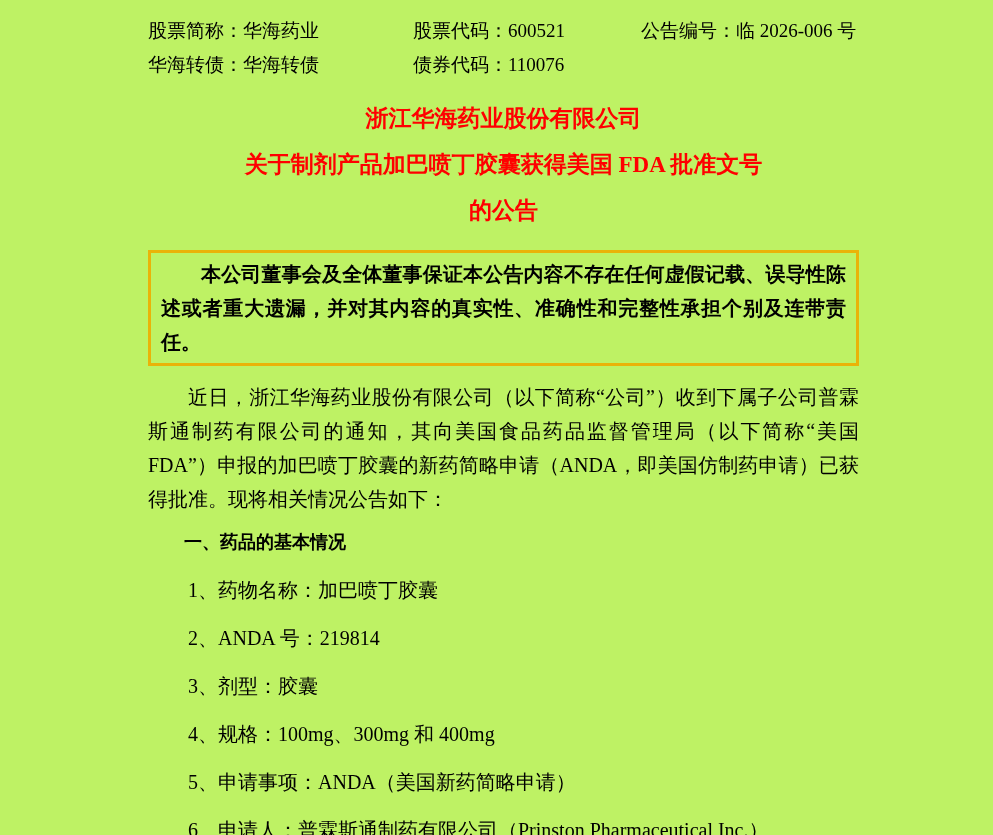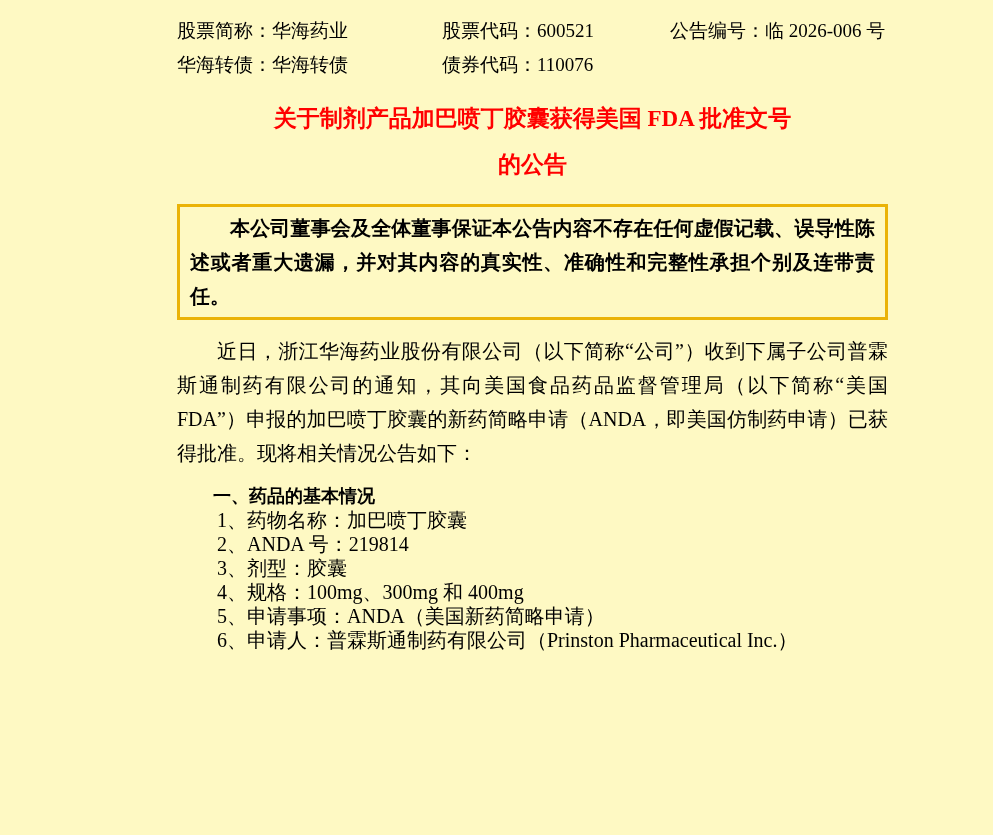--- a/index.html
+++ b/index.html
@@ -8,23 +8,22 @@
     width: 993px;
     height: 835px;
     background: #ffffff;
     color: #000000;
     font-family: "Liberation Serif", "DejaVu Serif", serif;
     overflow: hidden;
   }
   .page {
     width: 993px;
     height: 835px;
-    background: #fef9c3;
+    background: #bef264;
     padding-top: 14px;
-    padding-left: 29px;
   }
   .content {
     width: 711px;
     margin-left: 148px;
   }
   .doc-header {
     font-size: 19px;
     line-height: 34px;
   }
   .doc-header-row {
@@ -57,20 +56,21 @@
     text-align: justify;
   }
   .section-heading {
     margin-top: 14px;
     font-size: 18px;
     font-weight: bold;
     line-height: 24px;
     text-indent: 2em;
   }
   .item {
+    margin-top: 24px;
     font-size: 20px;
     line-height: 24px;
     text-indent: 2em;
   }
 </style>
 </head>
 <body>
 
 <div class="page">
   <div class="content">
@@ -82,20 +82,21 @@
         <span>公告编号：临 2026-006 号</span>
       </div>
       <div class="doc-header-row">
         <span>华海转债：华海转债</span>
         <span>债券代码：110076</span>
         <span></span>
       </div>
     </div>
 
     <div class="title-block">
+      <div>浙江华海药业股份有限公司</div>
       <div>关于制剂产品加巴喷丁胶囊获得美国 FDA 批准文号</div>
       <div>的公告</div>
     </div>
 
     <div class="disclaimer">本公司董事会及全体董事保证本公告内容不存在任何虚假记载、误导性陈述或者重大遗漏，并对其内容的真实性、准确性和完整性承担个别及连带责任。</div>
 
     <p class="body-par">近日，浙江华海药业股份有限公司（以下简称“公司”）收到下属子公司普霖斯通制药有限公司的通知，其向美国食品药品监督管理局（以下简称“美国FDA”）申报的加巴喷丁胶囊的新药简略申请（ANDA，即美国仿制药申请）已获得批准。现将相关情况公告如下：</p>
 
     <div class="section-heading">一、药品的基本情况</div>
 

